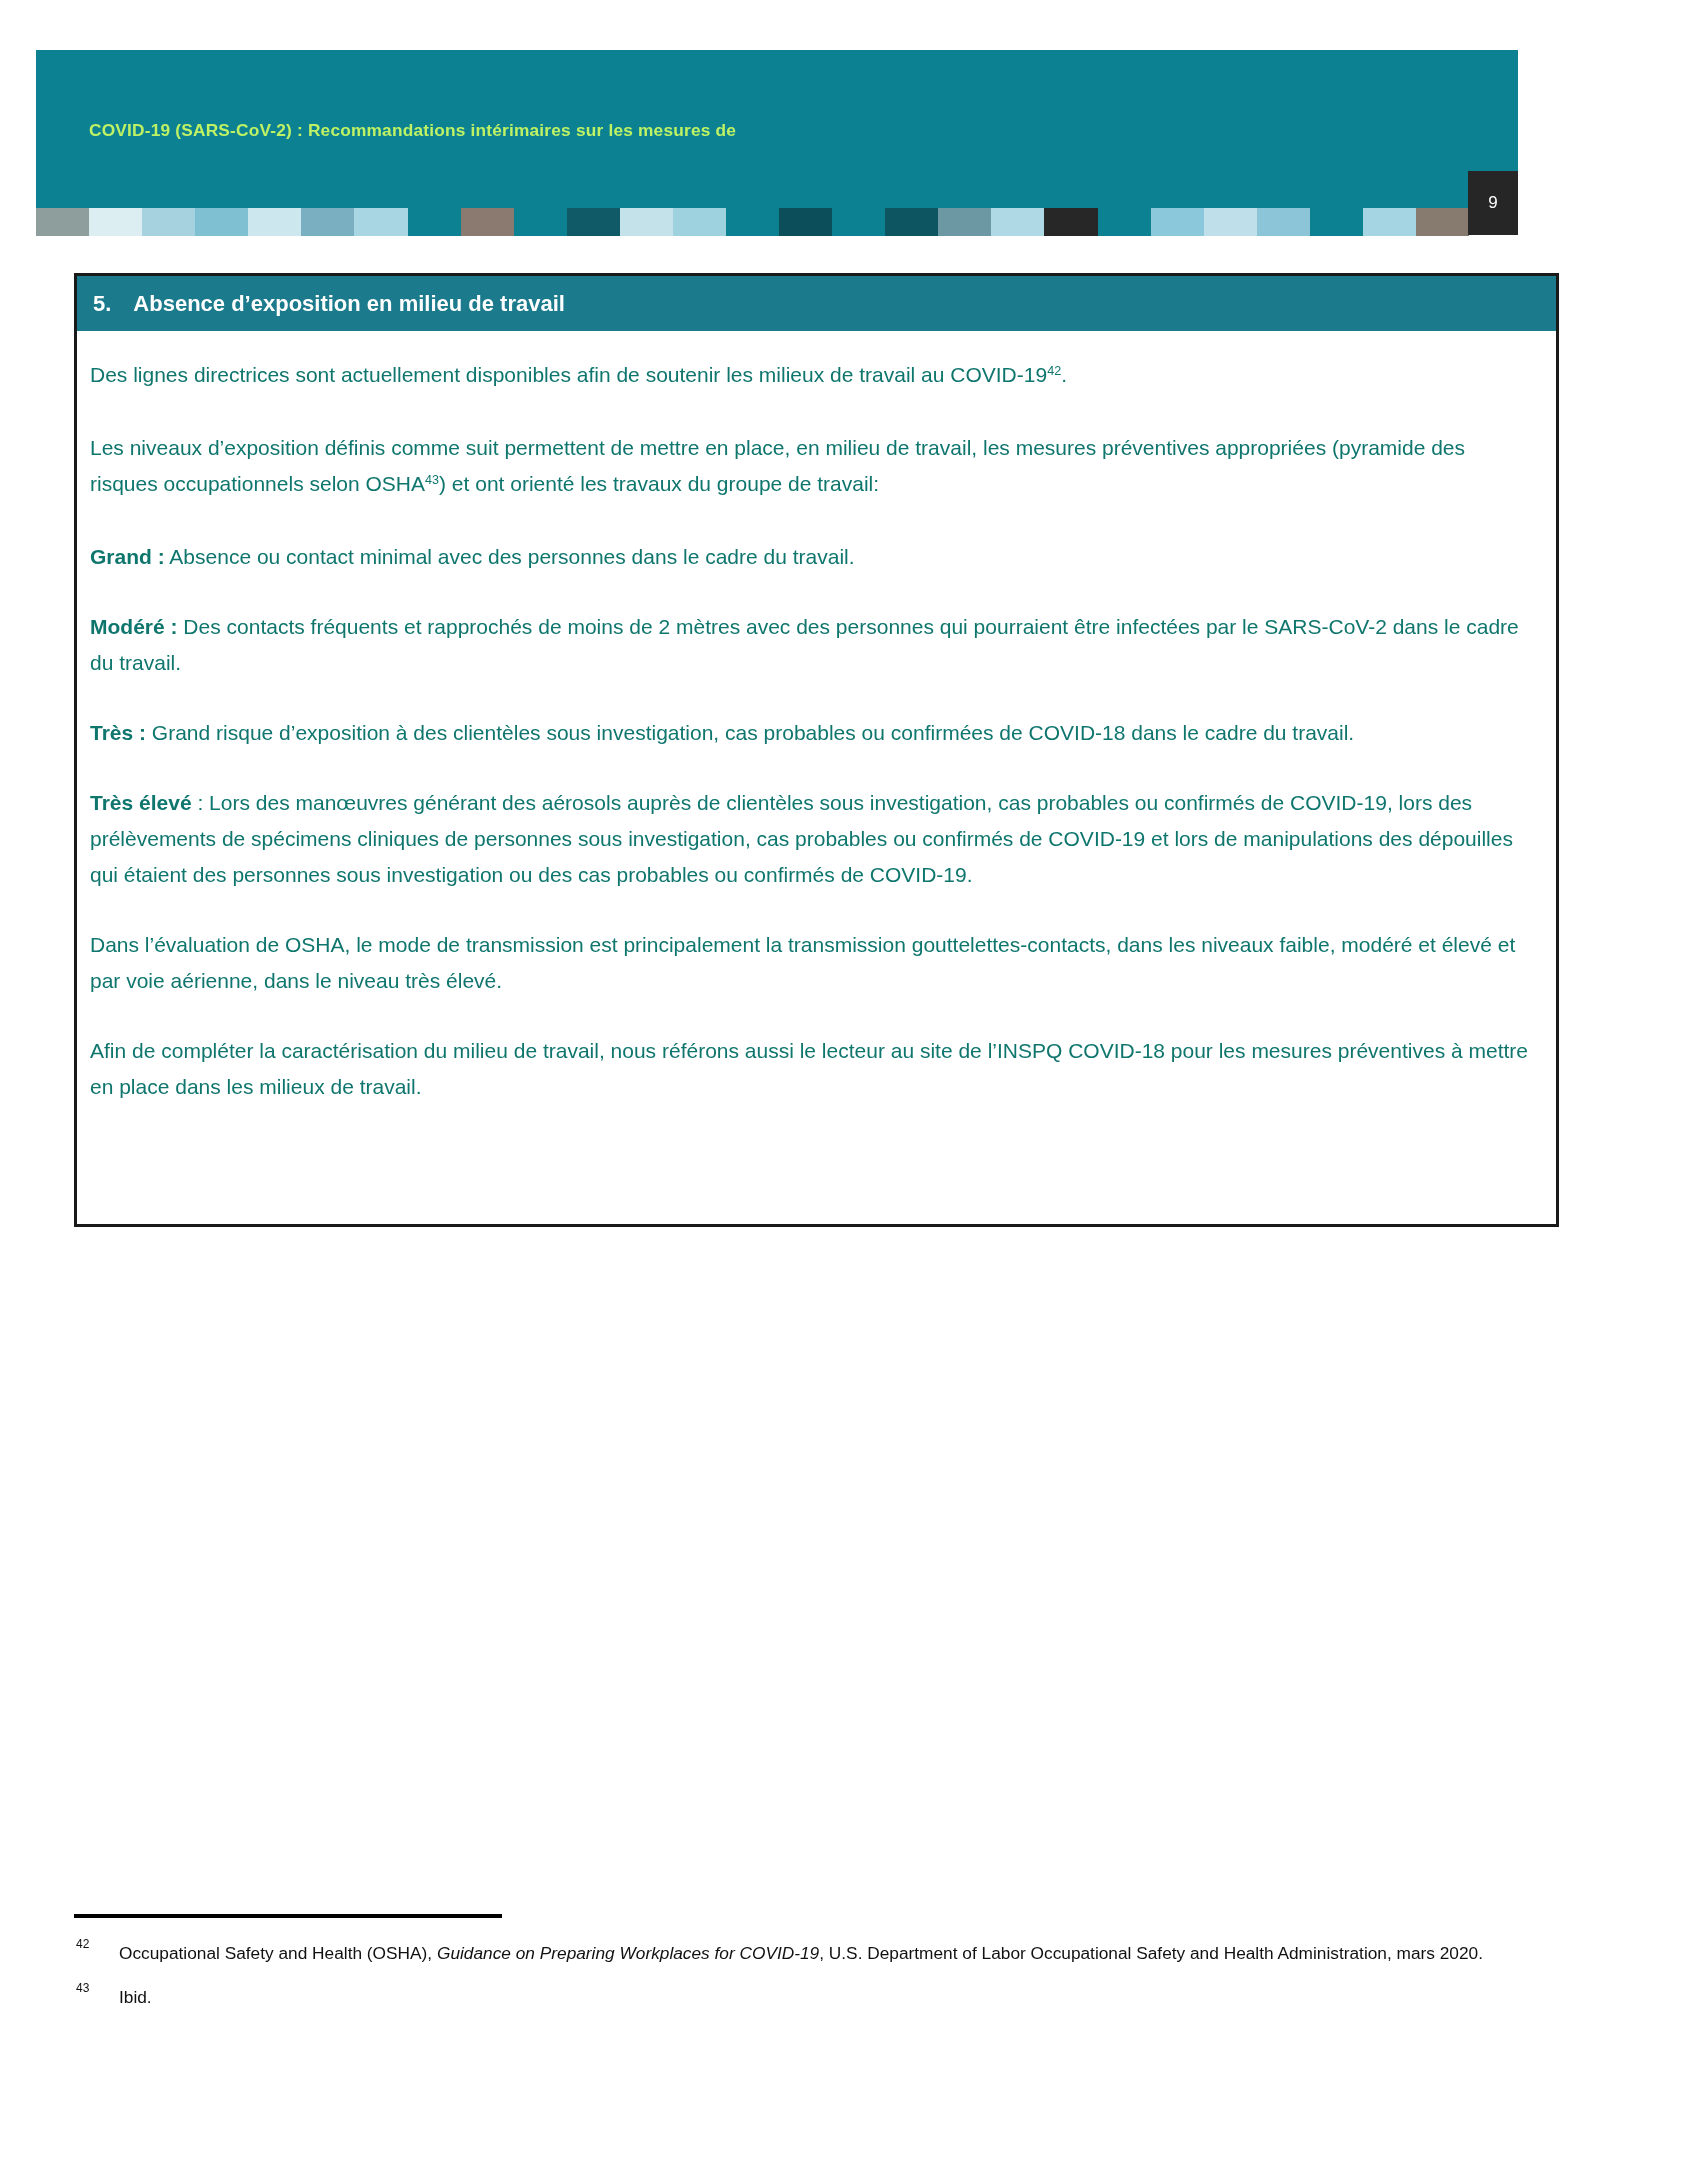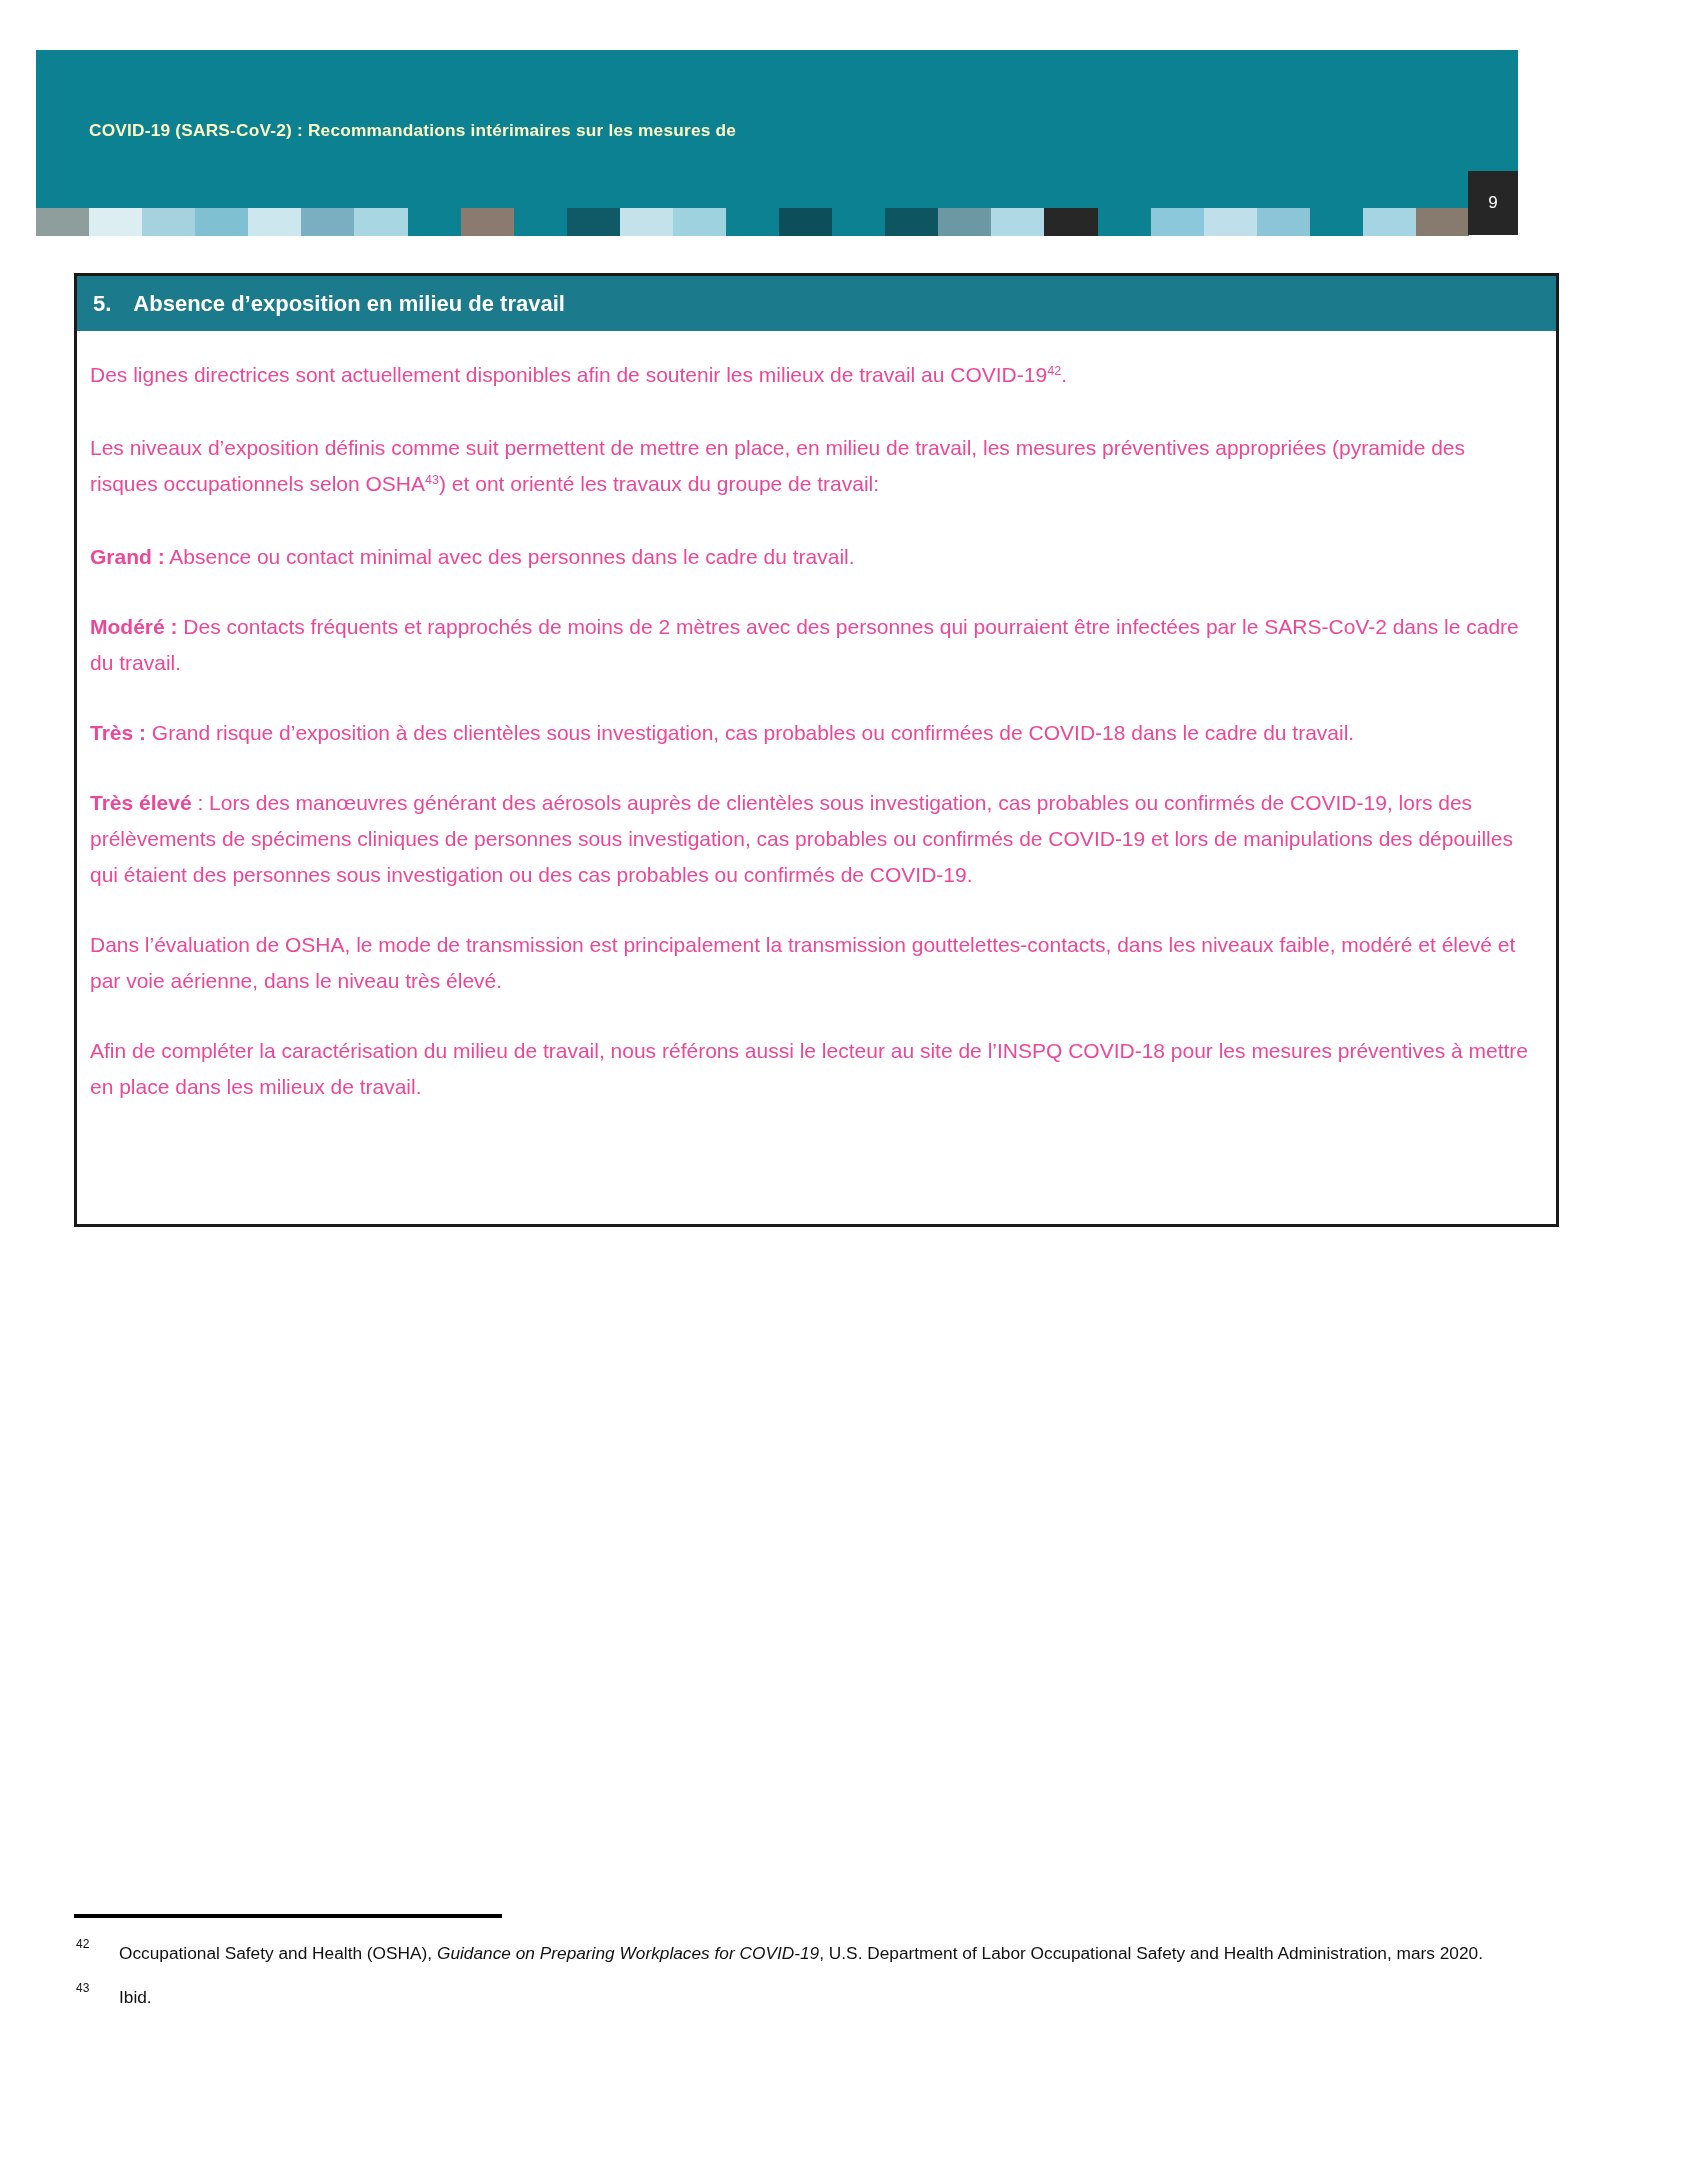--- a/index.html
+++ b/index.html
@@ -4,21 +4,21 @@
 <style>
   html,body { margin:0; padding:0; background:#ffffff; }
   .page {
     position:relative; width:1683px; height:2178px; background:#ffffff;
     font-family:"Liberation Sans", sans-serif; overflow:hidden;
   }
 
   
   .band { position:absolute; left:36px; top:50px; width:1482px; height:158px; }
   .band-text {
-    position:absolute; left:53px; top:67px; color:#fef9c3;
+    position:absolute; left:53px; top:67px; color:#bef264;
     font-size:17.3px; font-weight:bold; line-height:26px; letter-spacing:0.2px;
   }
 
   
   .strip { position:absolute; left:36px; top:208px; width:1433px; height:28px; display:flex; }
   .tile { flex:1 1 auto; height:28px; }
 
   
   .pagebox {
     position:absolute; left:1468px; top:171px; width:50px; height:64px;
@@ -30,21 +30,21 @@
   .content-box {
     position:absolute; left:74px; top:273px; width:1485px; height:954px;
     border:3px solid #1a1a1a; box-sizing:border-box; background:#ffffff;
   }
   .box-title {
     height:55px; display:flex; align-items:center;
     padding-left:16px; color:#ffffff; font-weight:bold; font-size:22px;
   }
   .box-number { margin-right:22px; }
   .box-body {
-    padding:26px 26px 0 13px; font-size:21px; color:#ec4899;
+    padding:26px 26px 0 13px; font-size:21px; color:#0f766e;
   }
   .box-body p { margin:0 0 34px 0; line-height:36px; }
 
   .run-b { font-weight:bold; }
   .run-i { font-style:italic;margin-top:45px; }
   .run-sup { font-size:0.6em; vertical-align:baseline; position:relative; top:-0.55em; }
 
   
   .fn-rule { position:absolute; left:74px; top:1914px; width:428px; height:4px; background:#000000; }
   .footnotes { position:absolute; left:74px; top:1938px; width:1485px; color:#111111; font-size:17.3px; }

